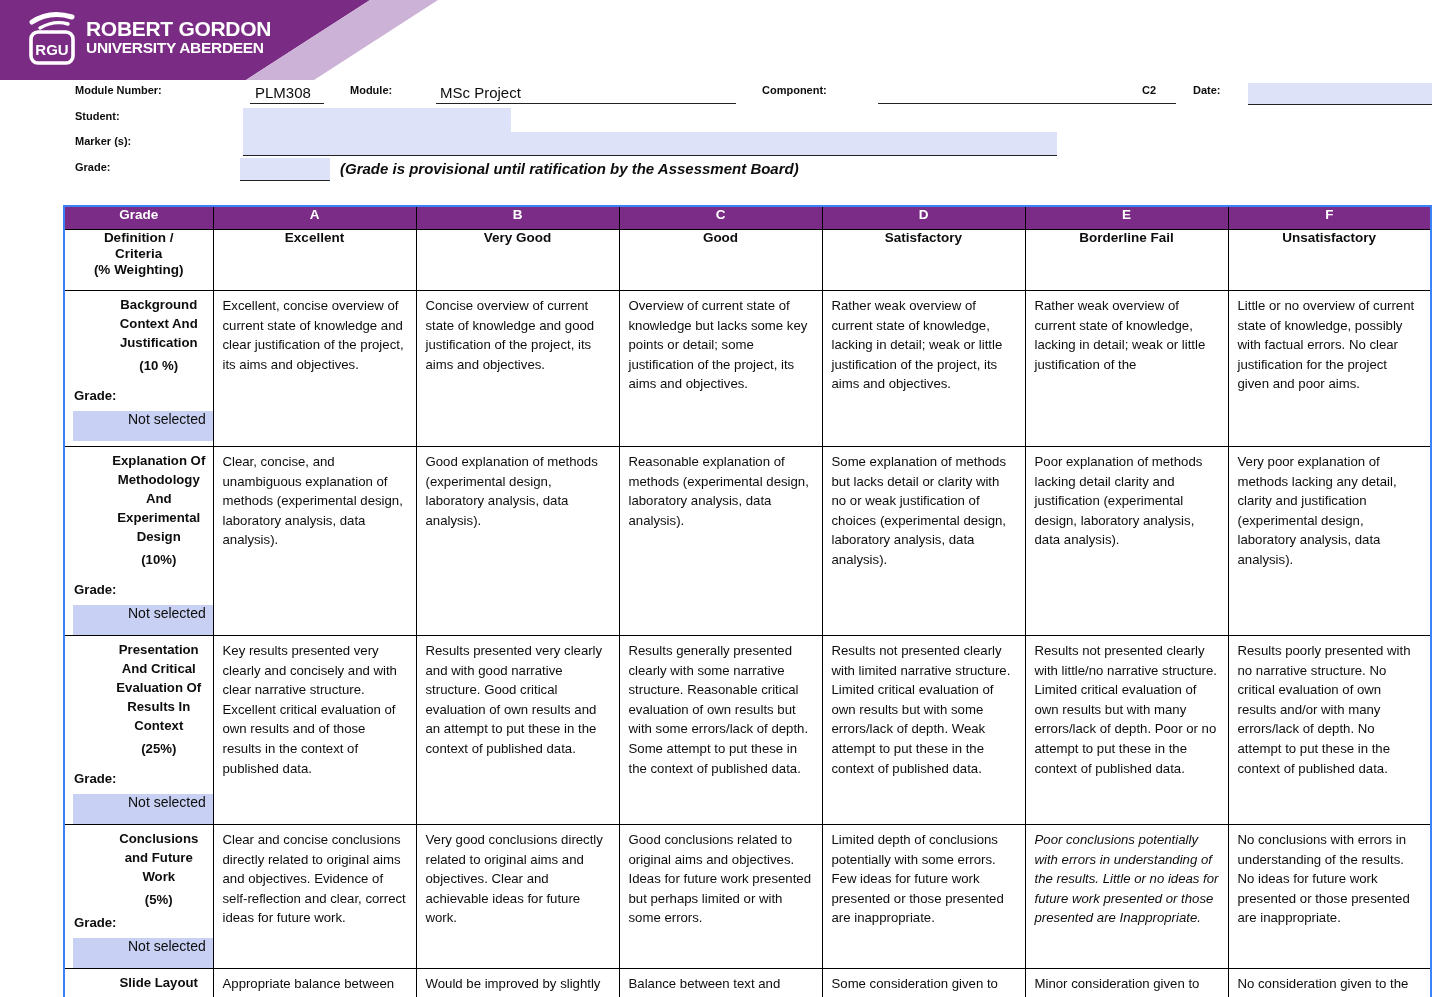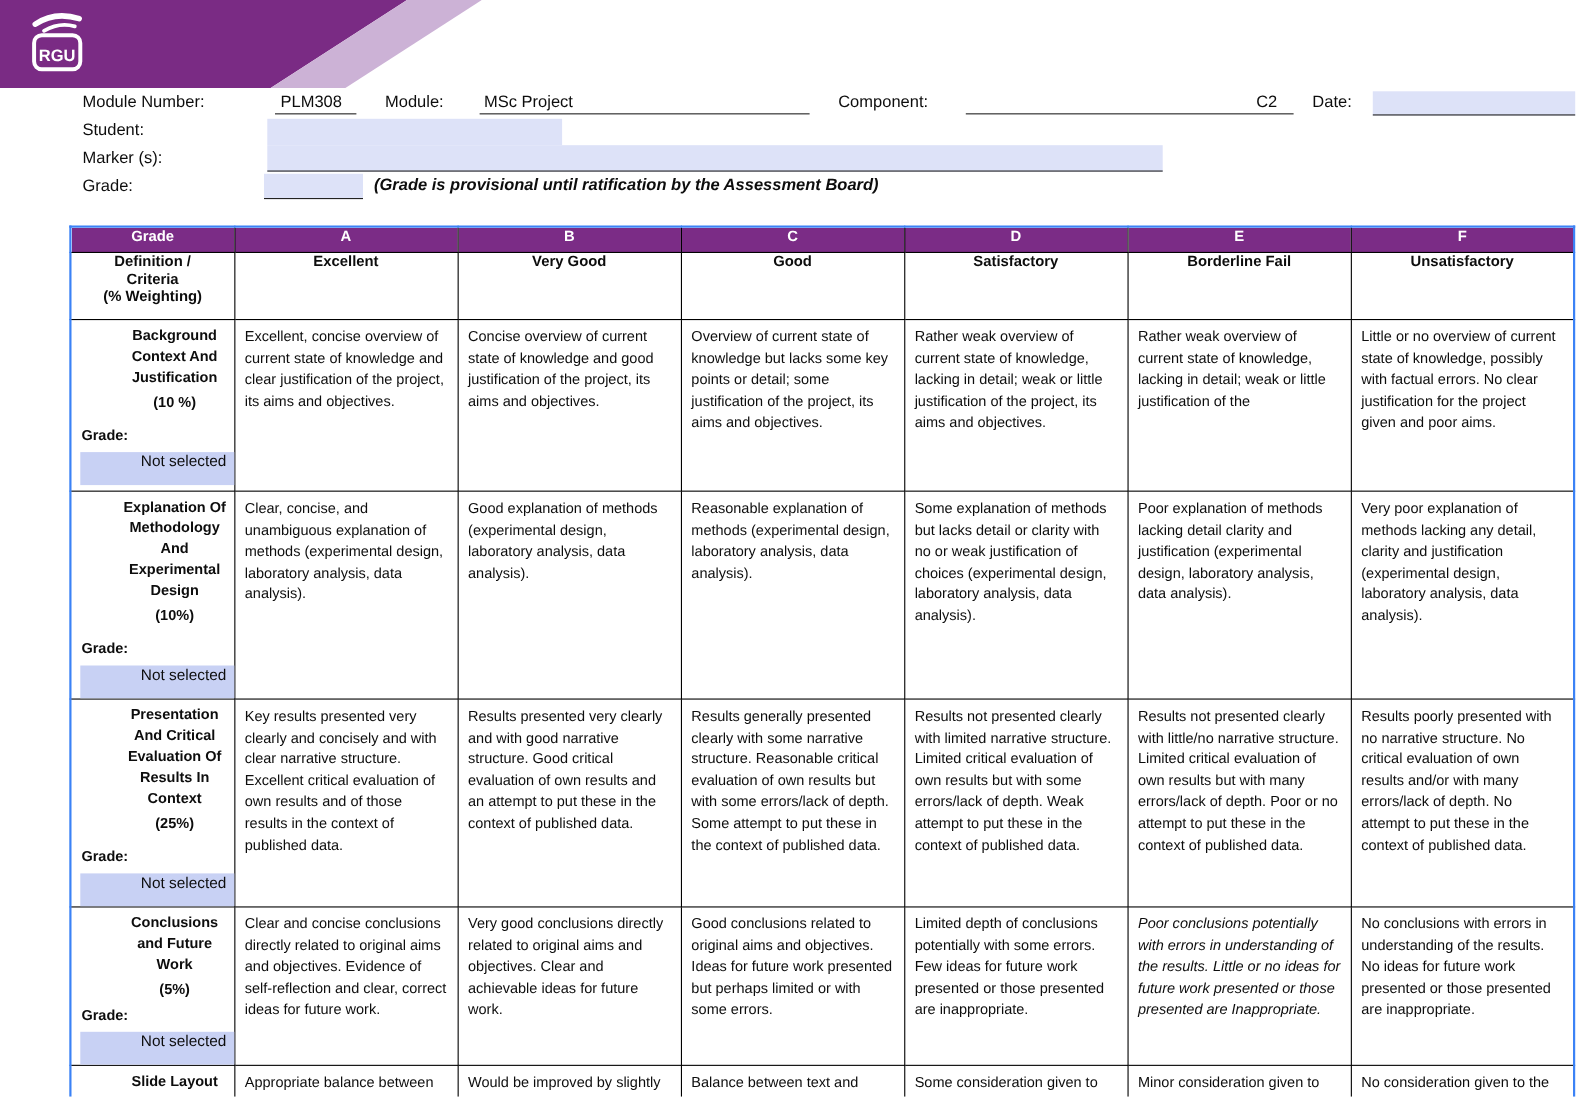--- a/index.html
+++ b/index.html
@@ -12,21 +12,21 @@
       clip-path:polygon(0 0,370px 0,246px 80px,0 80px);}
   .banner-light{position:absolute;left:0;top:0;width:460px;height:80px;background:#ccb2d6;
       clip-path:polygon(370px 0,438px 0,314px 80px,246px 80px);}
   .logo{position:absolute;left:28px;top:8px;display:flex;align-items:center;gap:10px;color:#fff;}
   .logo-mark{width:48px;height:58px;flex:0 0 auto;}
   .logo-text{line-height:1.02;font-weight:bold;letter-spacing:-0.3px;}
   .logo-text .l1{font-size:21px;}
   .logo-text .l2{font-size:15.5px;}
 
   
-  .flabel{position:absolute;font-weight:normal;font-size:15px;white-space:nowrap;}
+  .flabel{position:absolute;font-weight:bold;font-size:11px;white-space:nowrap;}
   .fvalue{position:absolute;font-size:15px;white-space:nowrap;}
   .uline{position:absolute;height:0;border-bottom:1.6px solid #222;}
   .field{position:absolute;background:#dde2f8;}
   .field.ul{border-bottom:1.6px solid #222;}
   .gnote{position:absolute;font-size:15px;font-style:italic;font-weight:bold;white-space:nowrap;}
 
   
   table.rubric{position:absolute;left:63px;top:205px;width:1369px;border-collapse:collapse;
       table-layout:fixed;border:2px solid #3b82f6;}
   table.rubric td,table.rubric th{border:1px solid #000;vertical-align:top;padding:0;overflow:hidden;}
@@ -57,20 +57,24 @@
   <div class="banner">
     <div class="banner-dark"></div>
     <div class="banner-light"></div>
     <div class="logo">
       <svg class="logo-mark" viewBox="0 0 48 58">
         <path d="M4 14 Q22 2 44 9" fill="none" stroke="#fff" stroke-width="5" stroke-linecap="round"></path>
         <path d="M12 20 Q26 12 40 16" fill="none" stroke="#fff" stroke-width="3.4" stroke-linecap="round"></path>
         <rect x="3" y="24" width="42" height="31" rx="7" fill="none" stroke="#fff" stroke-width="3.6"></rect>
         <text x="24" y="47" text-anchor="middle" font-size="15" font-weight="bold" fill="#fff" font-family="Liberation Sans, sans-serif">RGU</text>
       </svg>
+      <div class="logo-text">
+        <div class="l1">ROBERT GORDON</div>
+        <div class="l2">UNIVERSITY ABERDEEN</div>
+      </div>
     </div>
   </div>
 
   <div class="flabel" style="left:75px;top:84px;">Module Number:</div>
   <div class="fvalue" style="left:255px;top:84px;">PLM308</div>
   <div class="uline" style="left:250px;top:103px;width:74px;"></div>
 
   <div class="flabel" style="left:350px;top:84px;">Module:</div>
   <div class="fvalue" style="left:440px;top:84px;">MSc Project</div>
   <div class="uline" style="left:436px;top:103px;width:300px;"></div>

